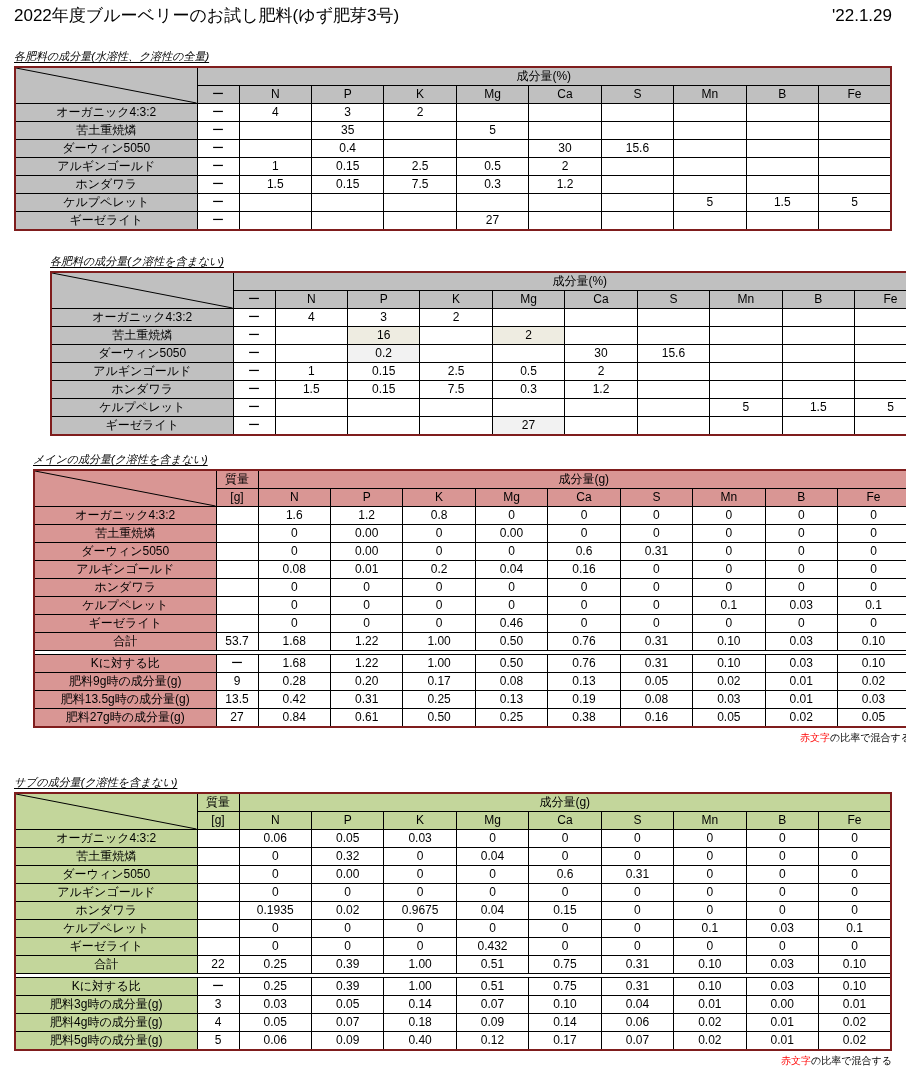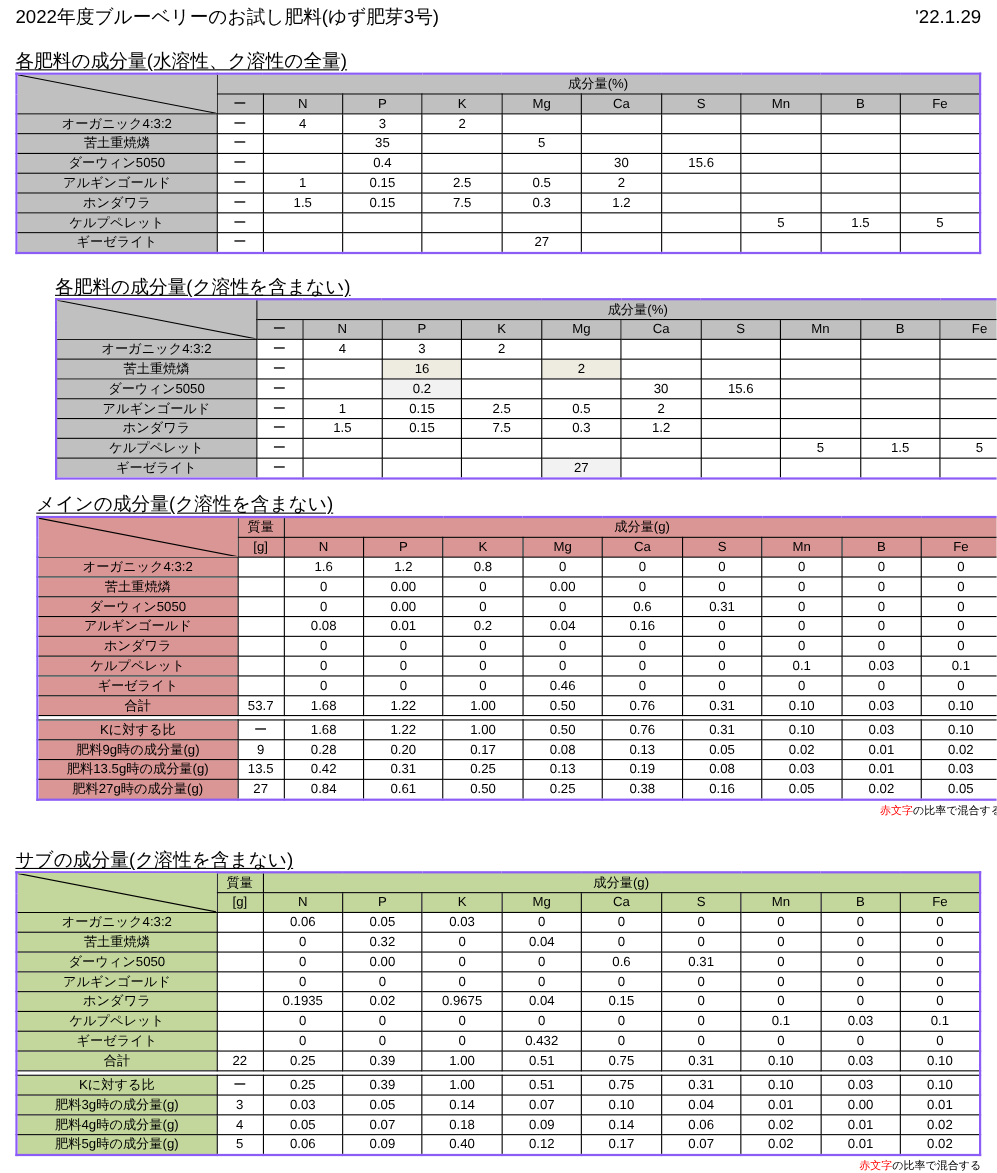--- a/index.html
+++ b/index.html
@@ -8,25 +8,25 @@
   }
   html,body{margin:0;padding:0;}
   body{
     width:906px;height:1066px;overflow:hidden;background:#ffffff;color:#000;
     font-family:"Liberation Sans","DejaVu Sans",sans-serif;
   }
   .page{box-sizing:border-box;padding:8px 0 0 14px;}
   .topbar{display:flex;justify-content:space-between;align-items:flex-start;
     width:878px;font-size:17px;line-height:16px;}
   .sec{margin:0;}
-  .sec-title{font-size:17px;line-height:16px;text-decoration:underline;
-    text-underline-offset:2px;margin:0 0 2px 0;}
+  .sec-title{font-size:11px;line-height:16px;text-decoration:underline;
+    text-underline-offset:2px;margin:0 0 2px 0;font-style:italic;}
   .m1{margin-top:24px;} .m2{margin-top:22px;padding-left:36px;} .m3{margin-top:15px;margin-left:19px;} .m4{margin-top:28px;}
   table{border-collapse:collapse;table-layout:fixed;width:878px;
-    border:2px solid #8b5cf6;}
+    border:2px solid #7f1d1d;}
   td,th{border:1px solid #000;height:17px;line-height:17px;font-size:12px;
     font-weight:normal;text-align:center;vertical-align:middle;padding:0 1px;
     overflow:hidden;white-space:nowrap;box-sizing:border-box;background:#fff;}
   th.hgray, td.hgray{background:var(--gray);}
   th.hpink, td.hpink{background:var(--pink);}
   th.hgreen, td.hgreen{background:var(--green);}
   td.beige{background:var(--beige);}
   td.lgray{background:var(--lgray);}
   td.redval{color:var(--red);font-weight:bold;padding-left:48px;}
   th.diag{position:relative;padding:0;}

